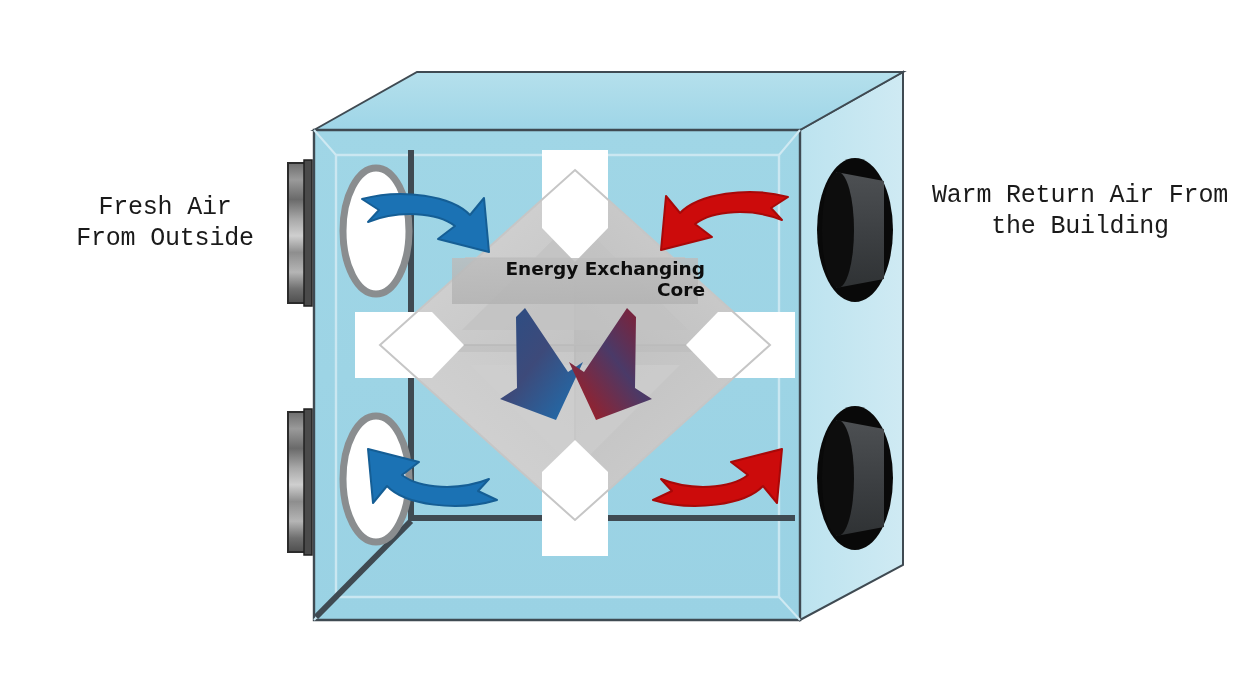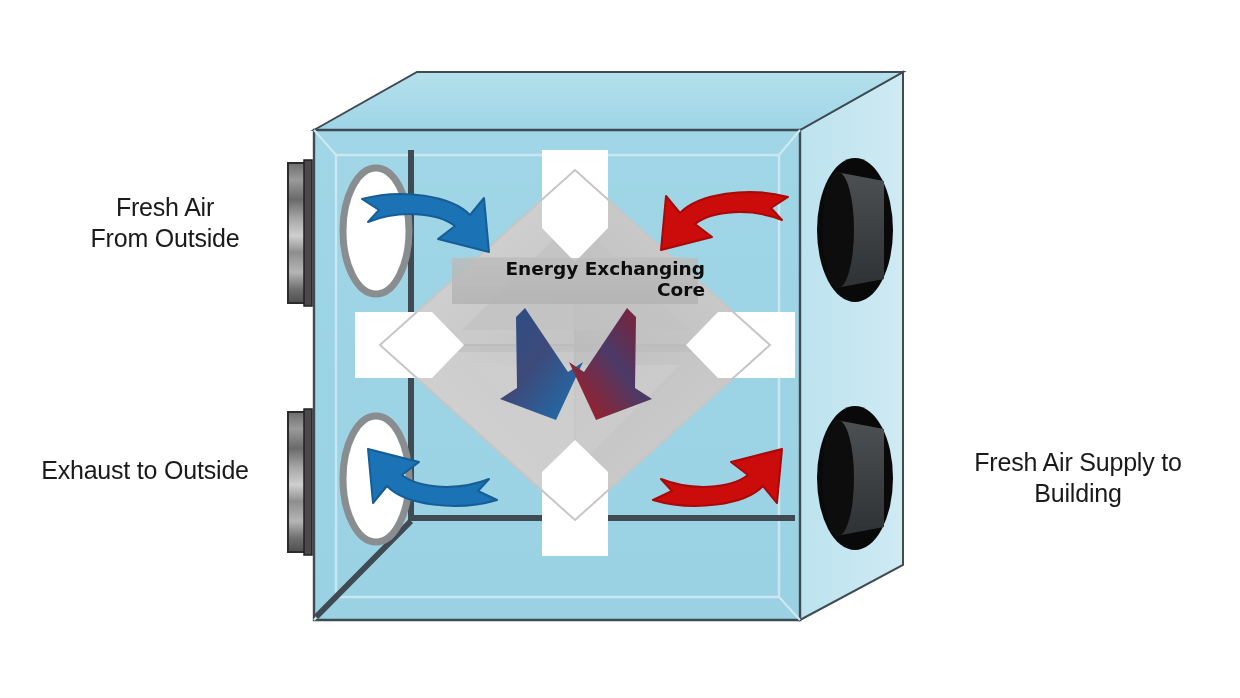--- a/index.html
+++ b/index.html
@@ -26,21 +26,21 @@
     width: 1240px;
     height: 698px;
     display: block;
   }
   .label {
     position: absolute;
     text-align: center;
     color: #1a1a1a;
     font-size: 25px;
     line-height: 1.25;
-    font-family: Liberation Sans, sans-serif;
+    font-family: Liberation Mono, monospace;
     white-space: pre-line;
     letter-spacing: -0.2px;
   }
   #label-fresh-air-outside { left: 30px;  top: 192px; width: 270px; }
   #label-exhaust-outside   { left: 5px;   top: 455px; width: 280px; }
   #label-warm-return       { left: 930px; top: 180px; width: 300px; }
   #label-fresh-supply      { left: 928px; top: 447px; width: 300px; }
 
   .core-title {
     position: absolute;
@@ -258,19 +258,18 @@
     </g>
 
   </svg>
 
   <div class="core-title">Energy Exchanging
 Core</div>
 
   <div class="label" id="label-fresh-air-outside">Fresh Air
 From Outside</div>
 
-  <div class="label" id="label-exhaust-outside">Exhaust to Outside</div>
-
-
-  <div class="label" id="label-fresh-supply">Fresh Air Supply to
-Building</div>
+
+  <div class="label" id="label-warm-return">Warm Return Air From
+the Building</div>
+
 
 </div>
 
 </body></html>

